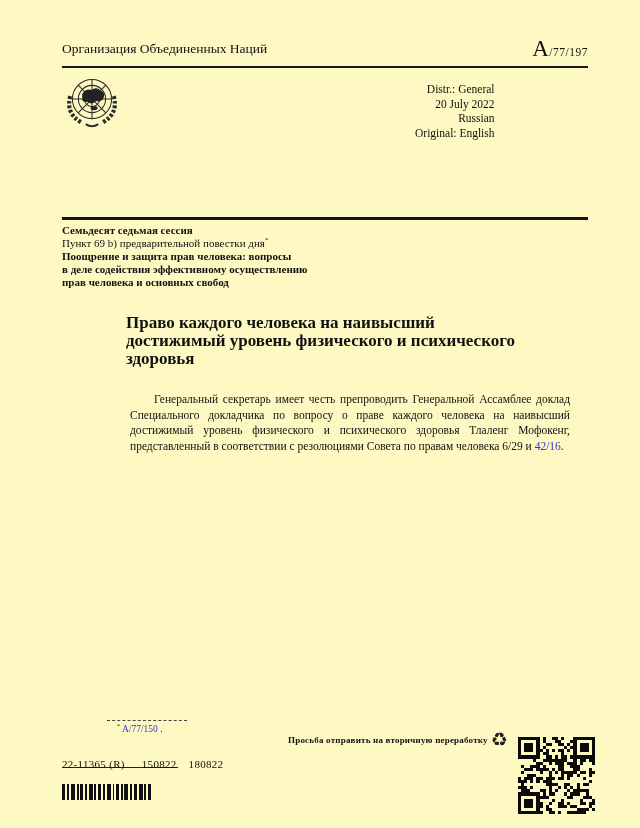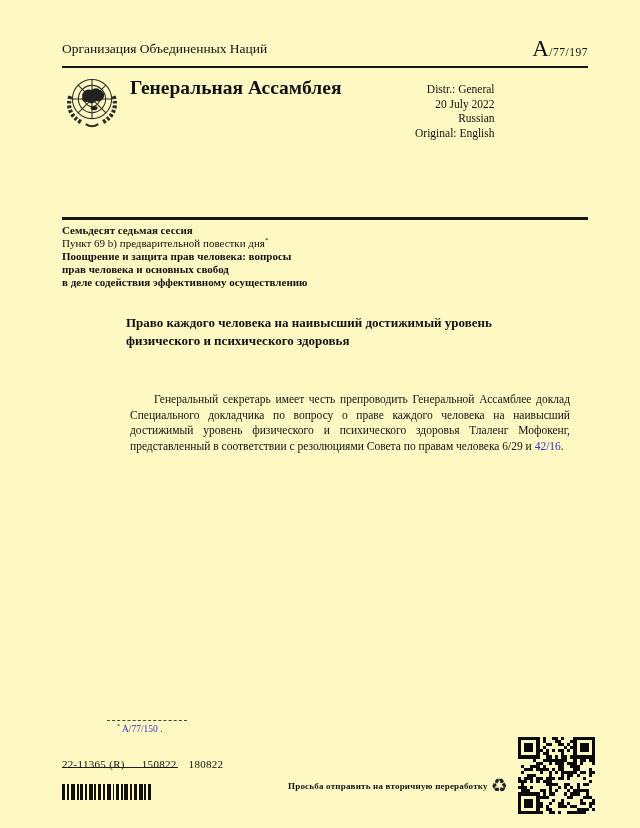--- a/index.html
+++ b/index.html
@@ -19,36 +19,36 @@
   .rule.thick{top:217px;height:3px;}
   .emblem{position:absolute;left:57px;top:71px;}
   .ga-title{position:absolute;left:130px;top:77px;font-size:19.5px;font-weight:bold;}
   .distr-block{position:absolute;left:415px;top:82px;font-size:11.5px;line-height:14.5px;text-align:right;}
   
   .session-block{position:absolute;left:62px;top:224px;font-size:11px;line-height:13px;}
   .bold{font-weight:bold;}
   sup{font-size:.65em;line-height:0;}
   
   .doc-title{position:absolute;left:126px;top:314px;width:400px;
-    font-size:13px;font-weight:bold;line-height:18px;margin:0;}
+    font-size:17px;font-weight:bold;line-height:18px;margin:0;}
   .doc-subtitle{position:absolute;left:126px;top:359px;font-size:12.5px;font-weight:bold;margin:0;}
   .body-par{position:absolute;left:126px;top:388px;width:440px;margin:4px;
     font-size:11.5px;line-height:15.6px;text-align:justify;text-indent:24px;}
   a{color:#3232cd;text-decoration:none;}
   
   .footnote{position:absolute;left:107px;top:720px;font-size:9.5px;}
   .fn-rule{width:80px;border-top:1.5px dashed #444;margin-bottom:3px;}
   .fn-text{padding-left:10px;}
   
   .footer-rule{position:absolute;left:62px;top:767px;width:116px;height:1px;background:#222;}
   .footer-ids{position:absolute;left:62px;top:758px;font-size:11px;letter-spacing:.3px;}
   .footer-ids .d1{margin-left:17px;}
   .footer-ids .d2{margin-left:12px;}
   .barcode{position:absolute;left:62px;top:784px;}
-  .recycle{position:absolute;left:288px;top:776px;display:flex;align-items:center;}
+  .recycle{position:absolute;left:288px;top:730px;display:flex;align-items:center;}
   .recycle-text{font-size:9px;font-weight:bold;letter-spacing:.2px;}
   .recycle-icon{font-family:"DejaVu Sans",sans-serif;font-size:19px;font-weight:normal;
     margin-left:3px;color:#222;line-height:1;}
   .qr{position:absolute;left:518px;top:737px;}
 </style>
 </head>
 <body>
 
 <div class="page">
 
@@ -72,37 +72,36 @@
         <line x1="69.8" y1="20.2" x2="30.2" y2="59.8"></line>
       </g>
       <path fill="#222" d="M36 33 q5 -8 13 -6 q8 -5 13 1 q7 2 5 9 q-3 8 -11 6 q-6 6 -12 1 q-9 1 -8 -5 z"></path>
       <ellipse cx="53" cy="53" rx="5" ry="3" fill="#222"></ellipse>
       <path d="M19 36 q-7 24 15 37" stroke="#2b2b2b" stroke-width="6" stroke-dasharray="4 2.6" fill="none"></path>
       <path d="M81 36 q7 24 -15 37" stroke="#2b2b2b" stroke-width="6" stroke-dasharray="4 2.6" fill="none"></path>
       <path d="M41 76 q9 6 18 0" stroke="#2b2b2b" stroke-width="3" fill="none"></path>
     </svg>
   </span>
 
-  <div class="ga-title">Генеральная Ассамблея</div>
 
   <div class="distr-block">
     <div>Distr.: General</div>
     <div>20 July 2022</div>
     <div>Russian</div>
     <div>Original: English</div>
   </div>
 
   <div class="rule thick"></div>
 
   <div class="session-block">
     <div class="bold">Семьдесят седьмая сессия</div>
     <div><span>Пункт 69 b) предварительной повестки дня</span><sup>*</sup></div>
     <div class="bold">Поощрение и защита прав человека: вопросы</div>
+    <div class="bold">в деле содействия эффективному осуществлению</div>
     <div class="bold">прав человека и основных свобод</div>
-    <div class="bold">в деле содействия эффективному осуществлению</div>
   </div>
 
   <h1 class="doc-title">Право каждого человека на наивысший достижимый уровень физического и психического здоровья</h1>
 
   <p class="body-par"><span>Генеральный секретарь имеет честь препроводить Генеральной Ассамблее доклад Специального докладчика по вопросу о праве каждого человека на наивысший достижимый уровень физического и психического здоровья Тлаленг Мофокенг, представленный в соответствии с резолюциями Совета по правам человека 6/29 и </span><a href="#">42/16</a><span>.</span></p>
 
   <div class="footnote">
     <div class="fn-rule"></div>
     <div class="fn-text"><sup>*</sup> <a href="#">A/77/150</a><span> .</span></div>
   </div>

